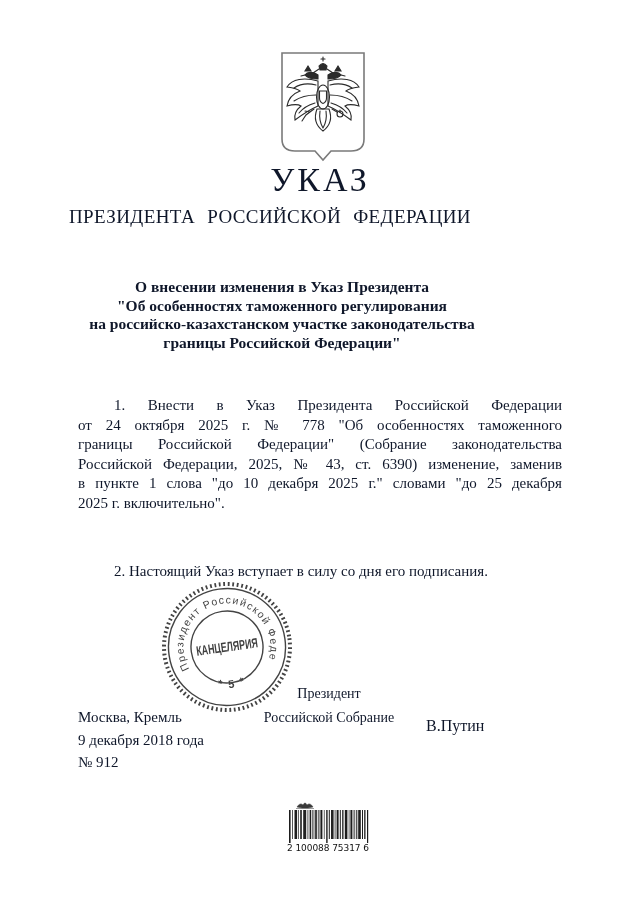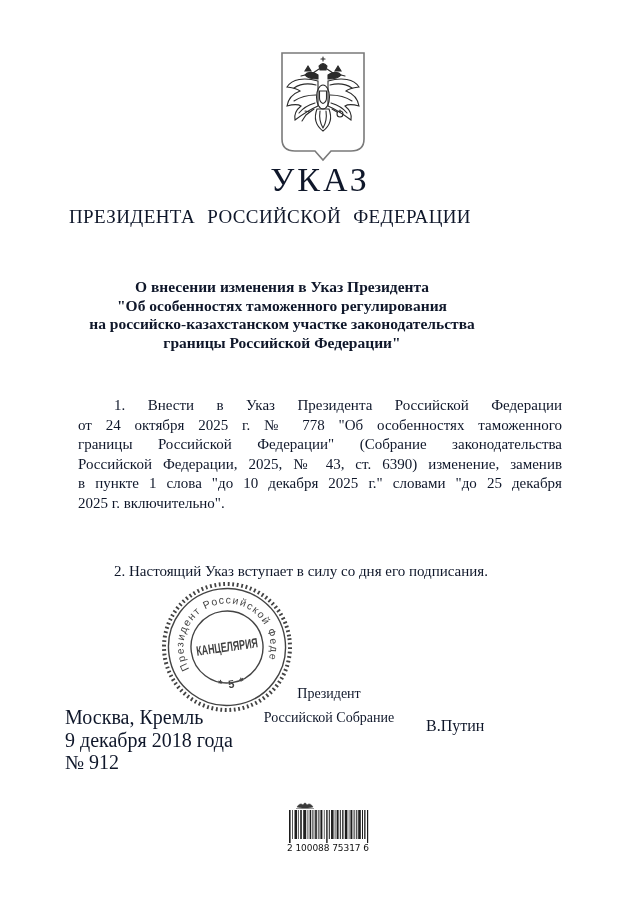--- a/index.html
+++ b/index.html
@@ -20,21 +20,21 @@
   .jline{text-align:justify;text-align-last:justify;white-space:normal;height:19.6px;overflow:hidden;}
   .jfirst{text-indent:36px;}
   .plain{text-align:left;text-align-last:left;}
   .indent{text-indent:36px;margin-top:48px;}
   
   #stamp{left:155px;top:575px;width:144px;height:144px;mix-blend-mode:multiply;opacity:.92;}
   
   #sig-block{left:238px;top:650px;width:182px;text-align:center;font-size:14px;line-height:23.5px;margin-top:32px;}
   #sig-name{left:426px;top:673px;font-size:16px;margin-top:44px;}
   
-  #footer-block{left:65px;top:706px;font-size:20px;line-height:22.6px;}
+  #footer-block{left:78px;top:706px;font-size:15px;line-height:22.6px;}
   
   #barcode{left:283px;top:801px;width:92px;height:54px;}
 </style>
 </head>
 <body>
 
 <div id="page">
 
   <svg id="emblem" class="abs" viewBox="0 0 86 112">
     <path d="M2,2 H84 V88 Q84,100 71,100 H51 L43,109 L35,100 H15 Q2,100 2,88 Z" fill="none" stroke="#7a7a7a" stroke-width="1.6"></path>

